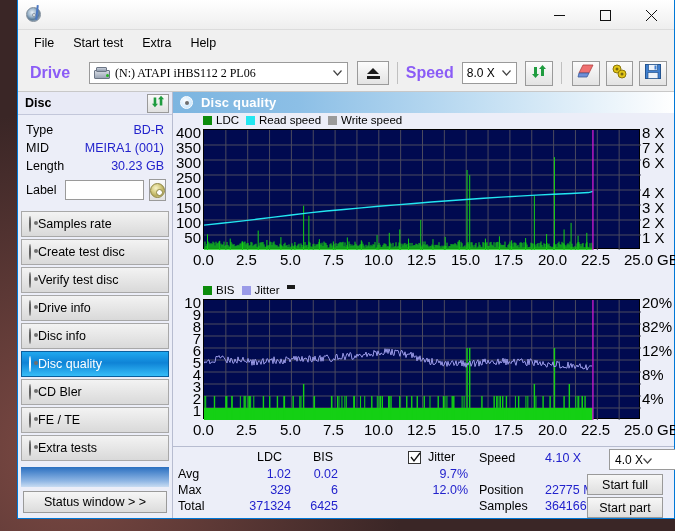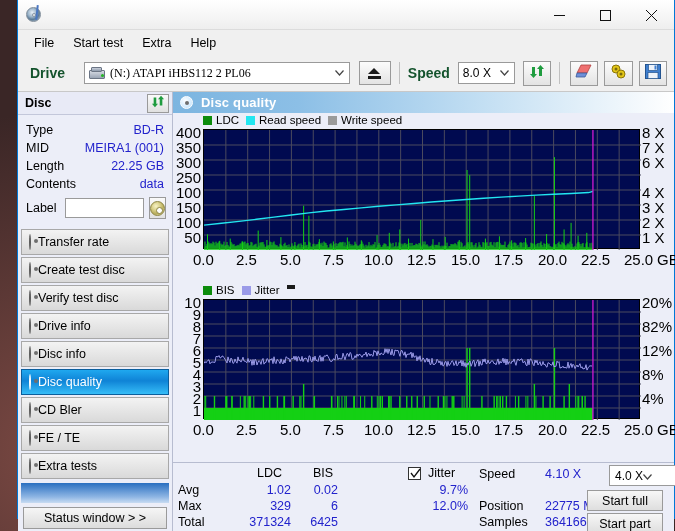--- a/index.html
+++ b/index.html
@@ -73,21 +73,21 @@
   }
   .menuitem {
     font-size: 12.5px; color: #000; padding: 3px 9px; margin-right: 1px;
   }
   
   .toolbar {
     height: 37px; display: flex; align-items: center;
     background: #f0f0f0; padding: 0 7px; flex: none;
     border-bottom: 1px solid #c8c8c8;
   }
-  .lbl-bold { font-size: 14px; font-weight: bold; color: #14532d; }
+  .lbl-bold { font-size: 16px; font-weight: bold; color: #8b5cf6; }
   .combo {
     height: 22px; background: #fff; border: 1px solid #9a9a9a;
     display: flex; align-items: center; padding: 0 0 0 4px;
     font-size: 12px; color: #000; position: relative;
   }
   .combo .arrow {
     width: 19px; height: 20px; display: flex; align-items: center; justify-content: center;
     margin-left: auto;
   }
   .drive-combo { width: 272px; margin-left: 19px; font-family: Liberation Serif, serif; }
@@ -382,39 +382,35 @@
         <div class="row">
           <span class="k">Type</span>
           <span class="v">BD-R</span>
         </div>
         <div class="row">
           <span class="k">MID</span>
           <span class="v">MEIRA1 (001)</span>
         </div>
         <div class="row">
           <span class="k">Length</span>
-          <span class="v">22.25 GB</span>
-        </div>
-        <div class="row">
-          <span class="k">Contents</span>
-          <span class="v">data</span>
+          <span class="v">30.23 GB</span>
         </div>
         <div class="label-row">
           <span class="k">Label</span>
           <input class="label-input" type="text" value="" style="">
           <div class="cd-btn">
             <span class="cd-glyph"></span>
           </div>
         </div>
       </div>
 
       <div class="navlist">
         <div class="navitem">
           <span class="gi"><span class="gear"></span></span>
-          <span>Transfer rate</span>
+          <span>Samples rate</span>
         </div>
         <div class="navitem">
           <span class="gi"><span class="gear"></span></span>
           <span>Create test disc</span>
         </div>
         <div class="navitem">
           <span class="gi"><span class="gear"></span></span>
           <span>Verify test disc</span>
         </div>
         <div class="navitem">

